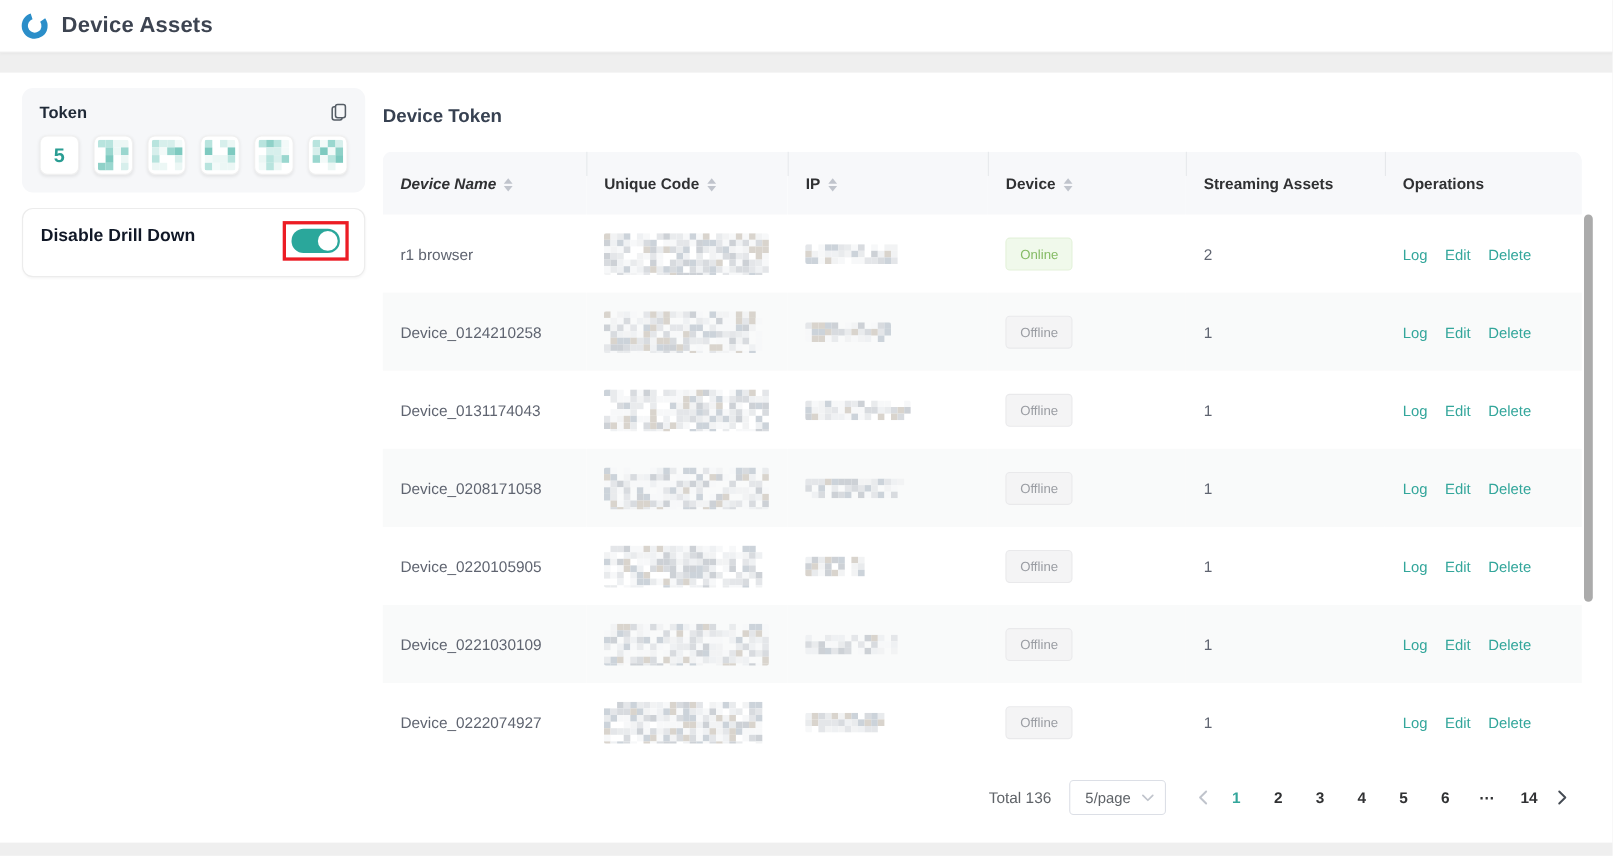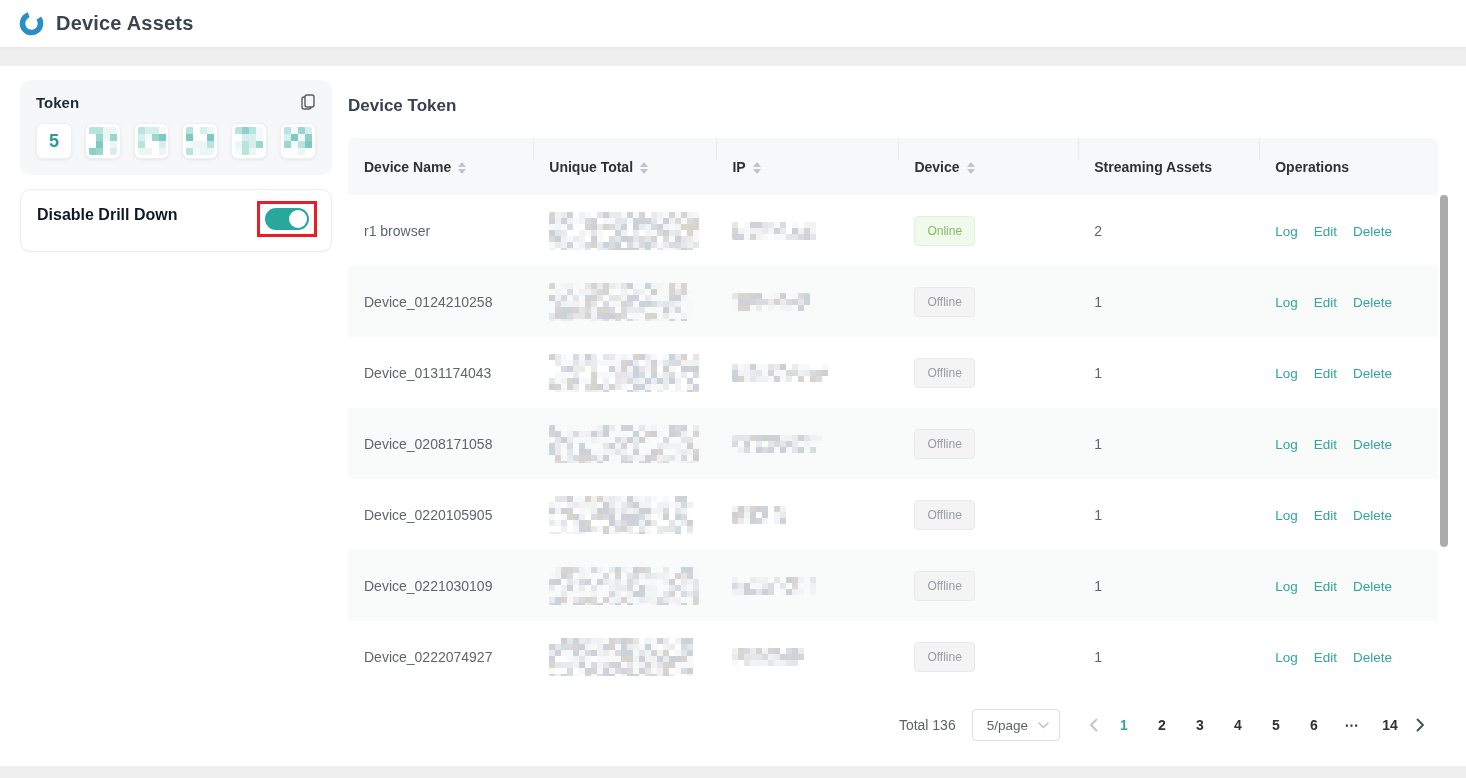--- a/index.html
+++ b/index.html
@@ -45,21 +45,21 @@
                   padding:0 10px 0 32px; font-size:14px; color:#606266; outline:none;
                   font-family:"Liberation Sans", sans-serif; }
   .search input::placeholder { color:#b8bdc6; }
   .search .s-icon { position:absolute; left:10px; top:8px; }
 
   
   .table-wrap { position:relative; }
   table { width:100%; border-collapse:collapse; table-layout:fixed; }
   thead th { background:#f7f8fa; height:57px; padding:0 16px; text-align:left;
              font-size:14px; font-weight:700; color:#303133; position:relative; }
-  thead th:first-child { border-top-left-radius:8px; }
+  thead th:first-child { border-top-left-radius:8px;font-style:italic; }
   thead th:last-child  { border-top-right-radius:8px; }
   thead th + th::before { content:""; position:absolute; left:0; top:0; width:1px; height:22px; background:#e6e8eb; }
   .sort { display:inline-flex; flex-direction:column; gap:2px; margin-left:7px; vertical-align:middle; cursor:pointer; }
   .sort .up   { width:0; height:0; border-left:4px solid transparent; border-right:4px solid transparent; border-bottom:5px solid #c0c4cc; }
   .sort .down { width:0; height:0; border-left:4px solid transparent; border-right:4px solid transparent; border-top:5px solid #c0c4cc; }
   tbody td { height:71px; padding:0 16px; font-size:14px; color:#5f6470; vertical-align:middle; }
   tbody tr.zebra td { background:#f9fafa; }
   .badge { display:inline-block; padding:8px 12px; border-radius:4px; font-size:12px; line-height:1; }
   .badge.online  { background:#f0f9eb; border:1px solid #e3f2da; color:#85bb65; }
   .badge.offline { background:#f4f4f5; border:1px solid #e9e9eb; color:#9a9da3; }
@@ -239,21 +239,21 @@
           <col style="width:16.5%">
             <col style="width:16.6%">
             <col style="width:16.4%">
         </colgroup>
         <thead>
             <tr id="theadRow">
               <th><span>Device Name</span><span class="sort">
                   <span class="up"></span>
                   <span class="down"></span>
                 </span></th>
-              <th><span>Unique Total</span><span class="sort">
+              <th><span>Unique Code</span><span class="sort">
                   <span class="up"></span>
                   <span class="down"></span>
                 </span></th>
               <th><span>IP</span><span class="sort">
                   <span class="up"></span>
                   <span class="down"></span>
                 </span></th>
               <th><span>Device</span><span class="sort">
                   <span class="up"></span>
                   <span class="down"></span>

